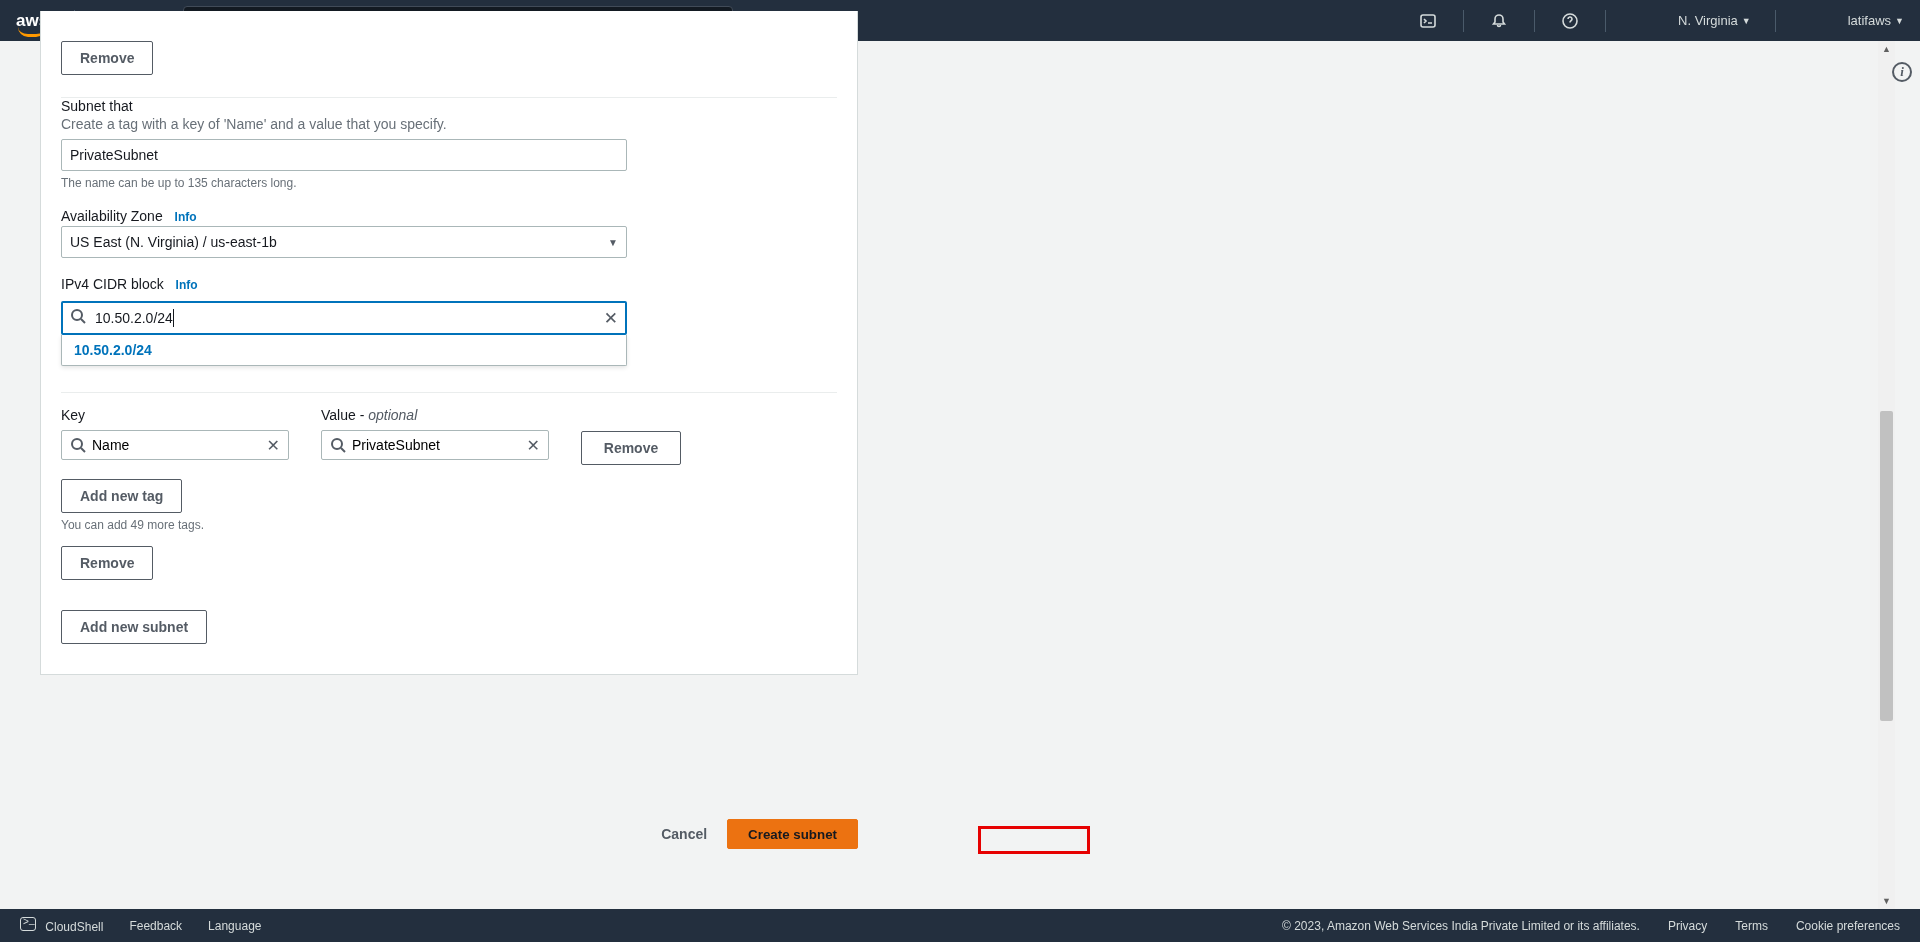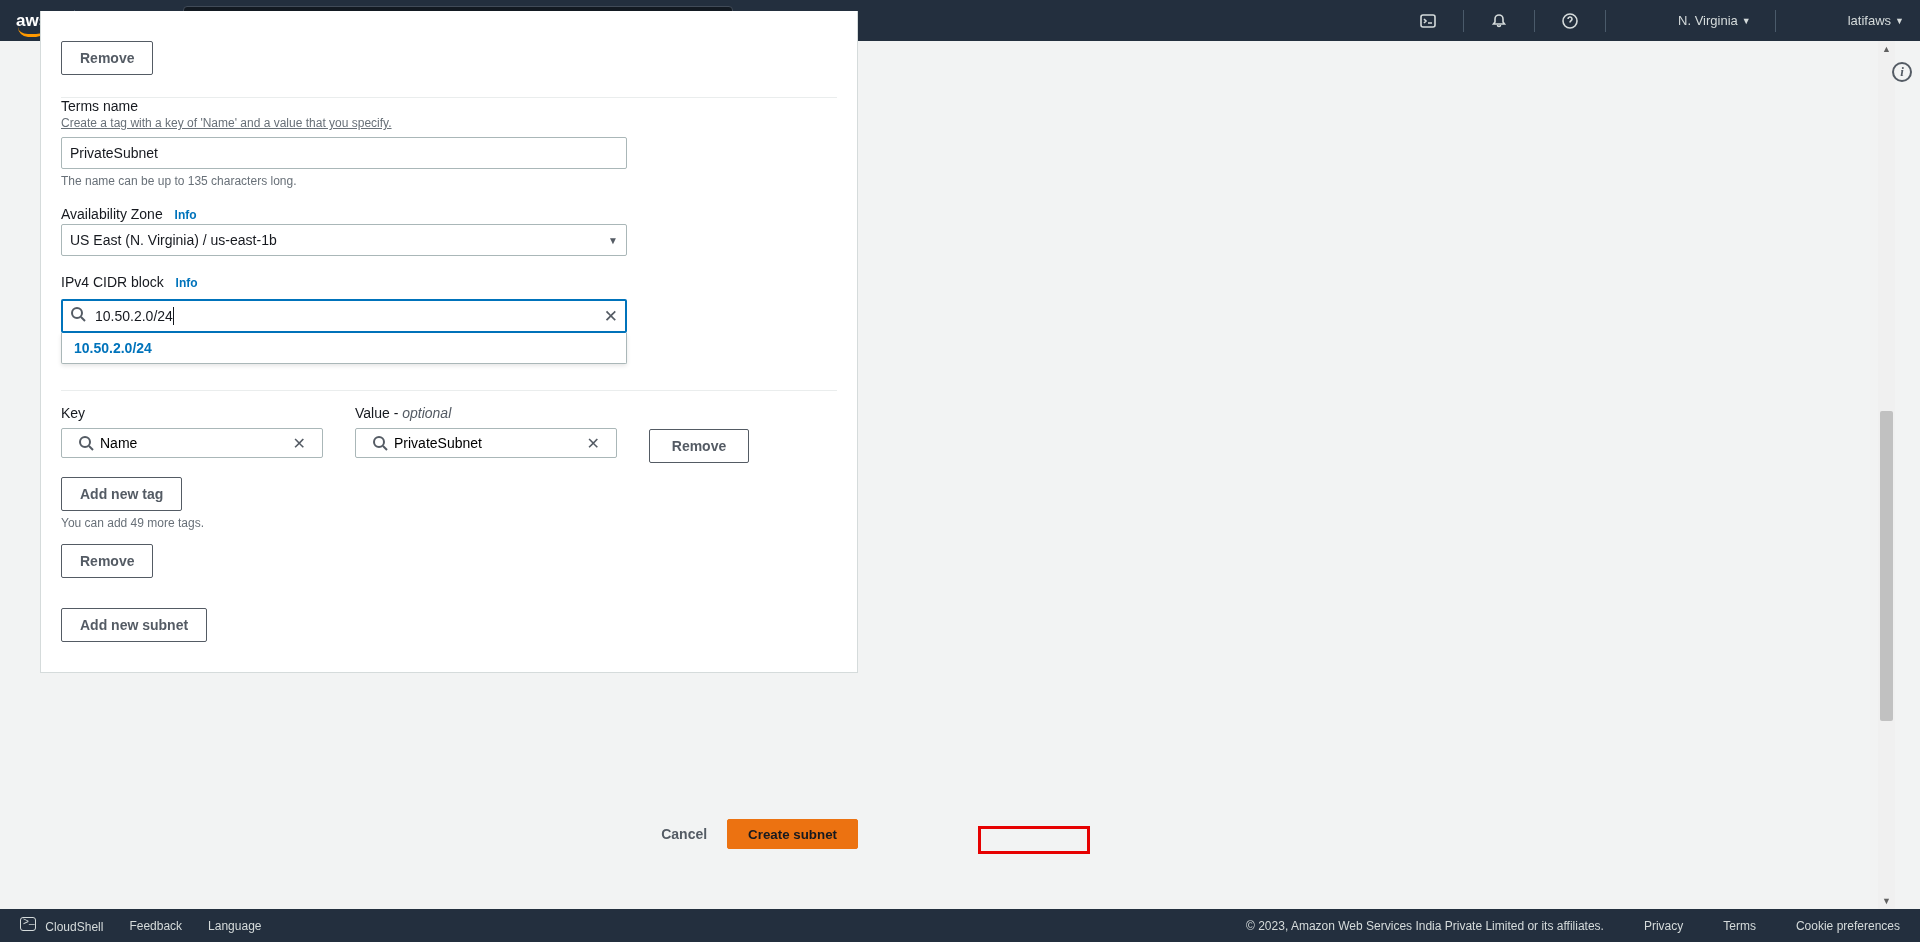--- a/index.html
+++ b/index.html
@@ -147,24 +147,23 @@
 }
 .field {
   margin-bottom: 18px;
 }
 .field-label {
   font-size: 14px;
   color: #16191f;
   margin-bottom: 2px;
 }
 .field-desc {
-  font-size: 12px;
+  font-size: 14px;
   color: #687078;
   margin-bottom: 7px;
-  text-decoration: underline;
 }
 .field-hint {
   font-size: 12px;
   color: #687078;
   margin-top: 5px;
 }
 .info-link {
   color: #0073bb;
   font-size: 12px;
   font-weight: 700;
@@ -275,28 +274,28 @@
 .kv-label {
   font-size: 14px;
   color: #16191f;
   margin-bottom: 7px;
 }
 .kv-label .opt {
   font-style: italic;
   color: #545b64;
 }
 .kv-input {
-  width: 262px;
+  width: 228px;
   height: 30px;
   border: 1px solid #aab7b8;
   border-radius: 2px;
   background: #fff;
   display: flex;
   align-items: center;
-  padding: 0 16px;
+  padding: 0 8px;
   position: relative;
 }
 .kv-input .txt {
   flex: 1;
   font-size: 14px;
   margin-left: 6px;
 }
 .btn {
   border: 1px solid #545b64;
   background: #fff;
@@ -411,21 +410,21 @@
   font-size: 12px;
 }
 .bottombar .left {
   display: flex;
   gap: 26px;
   align-items: center;
 }
 .bottombar .right {
   margin-left: auto;
   display: flex;
-  gap: 40px;
+  gap: 28px;
   align-items: center;
 }
 .cloudshell-ic {
   width: 16px;
   height: 14px;
   border: 1.5px solid #d5dbdb;
   border-radius: 3px;
   position: relative;
   display: inline-block;
   margin-right: 6px;
@@ -509,21 +508,21 @@
   <div class="right-info">i</div>
 
   <div class="panel">
     <button class="btn remove-btn-top">Remove</button>
 
     <div class="panel-inner">
       <div style="border-top:1px solid #eaeded; margin-top:22px;"></div>
 
       
       <div class="field">
-        <div class="field-label">Terms name</div>
+        <div class="field-label">Subnet that</div>
         <div class="field-desc">Create a tag with a key of 'Name' and a value that you specify.</div>
         <input class="text-input" value="PrivateSubnet" style="">
         <div class="field-hint">The name can be up to 135 characters long.</div>
       </div>
 
       
       <div class="field">
         <div class="field-label">
           <span>Availability Zone</span>
           <span class="info-link">Info</span>

